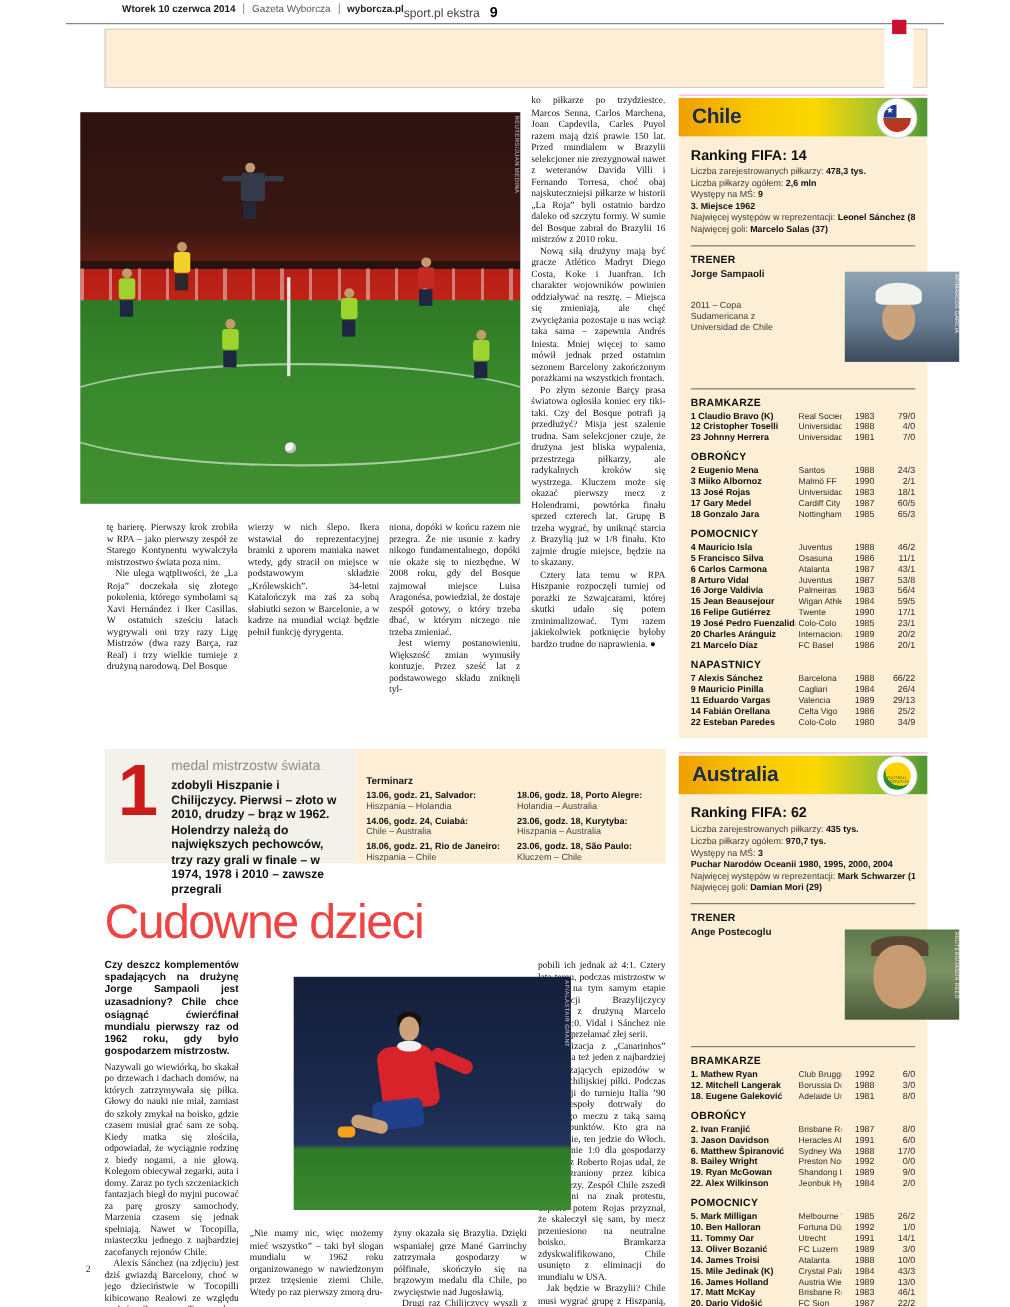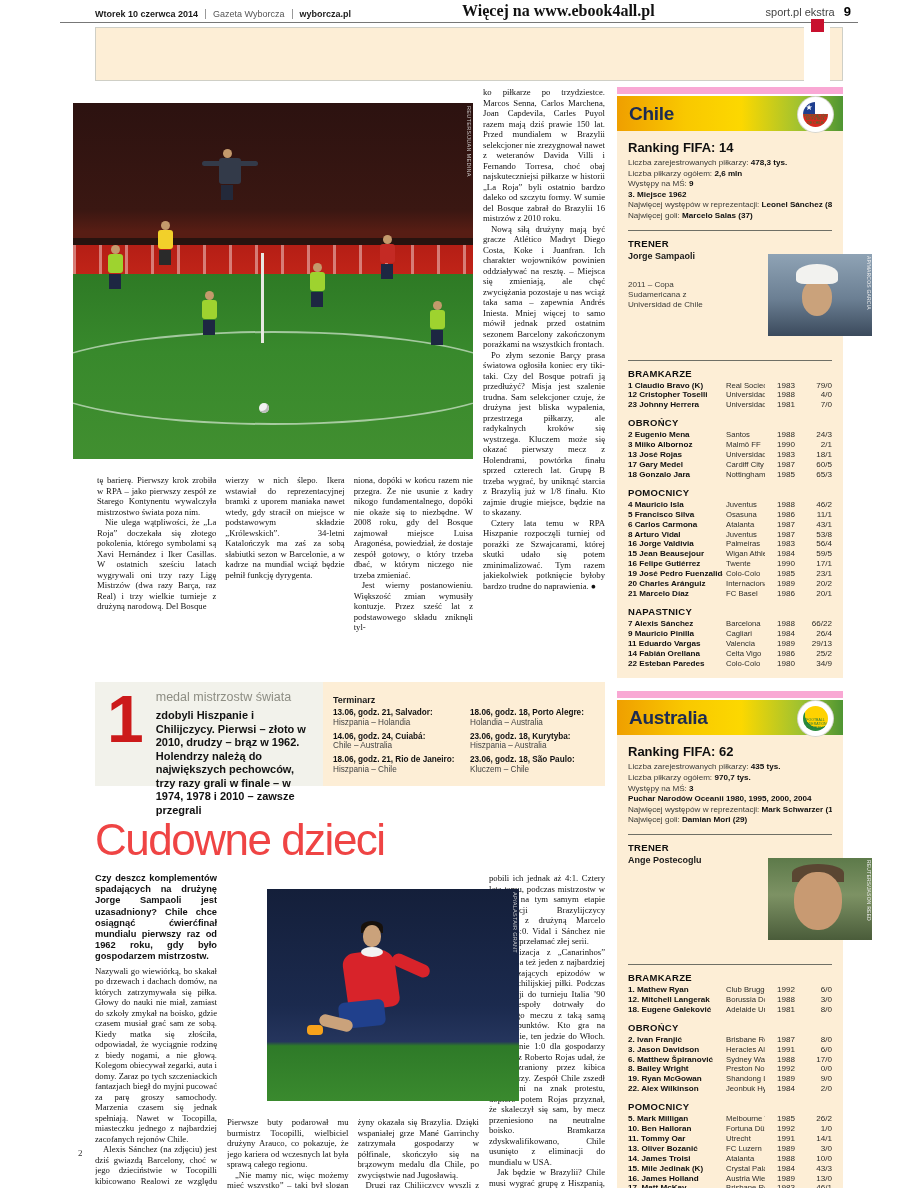--- a/index.html
+++ b/index.html
@@ -1,21 +1,21 @@
 <!DOCTYPE html>
 <html lang="pl"><head>
 <meta charset="utf-8">
 <style>
   html,body{margin:0;padding:0;background:#fff;}
   body{width:918px;height:1188px;position:relative;font-family:"Liberation Sans",sans-serif;color:#1a1a1a;overflow:hidden;}
   .serif p, .para{font:8.7px/10.5px "Liberation Serif",serif;text-align:justify;margin:0;color:#111;}
   .serif p + p, .paras .para + .para{text-indent:8px;}
 
   
-  .topbar{display:flex;align-items:flex-end;padding:3px 67px 2px 95px;}
+  .topbar{display:flex;align-items:flex-start;padding:3px 45px 2px 95px;margin-left:16px;}
   .tb-left{display:flex;align-items:baseline;white-space:nowrap;}
   .tb-date{font-weight:700;font-size:9px;}
   .tb-sep{display:inline-block;width:1px;height:10px;background:#999;margin:0 7px;align-self:center;}
   .tb-brand{font-size:9px;color:#555;}
   .tb-site{font-size:9px;font-weight:700;color:#222;}
   .tb-center{flex:1;text-align:center;font:600 16px/16px "Liberation Serif",serif;color:#111;}
   .tb-right{white-space:nowrap;font-size:11px;color:#444;}
   .tb-right b{font-size:13px;color:#000;margin-left:6px;}
   .toprule{height:1px;background:#777;margin:1px 60px 0 60px;}
 
@@ -50,21 +50,21 @@
   .vcred{position:absolute;right:1px;top:3px;writing-mode:vertical-rl;font:5.5px "Liberation Sans",sans-serif;color:#ddd;letter-spacing:.3px;opacity:.9;}
   .cols3{display:flex;gap:9px;margin-top:7px;height:198px;overflow:hidden;margin-left:2px;}
   .cols3 .col{flex:1;overflow:hidden;}
 
   
   .factbox{margin-top:9px;display:flex;height:104px;}
   .fb-left{flex:1;background:#f2f2eb;display:flex;gap:12px;padding:8px 12px;}
   .fb-num{font:700 66px/58px "Liberation Sans",sans-serif;color:#cc1a1a;}
   .fb-kicker{font:12.5px/14px "Liberation Sans",sans-serif;color:#8d8d83;margin-bottom:5px;}
   .fb-text{font:700 11px/13.5px "Liberation Sans",sans-serif;color:#111;}
-  .fb-sched{width:262px;flex:none;background:#fdeed6;padding:13px 10px;}
+  .fb-sched{width:262px;flex:none;background:#fdeed6;padding:24px 10px;}
   .sched-title{font:700 9px/11px "Liberation Sans",sans-serif;margin-bottom:2px;}
   .sched-cols{display:flex;gap:12px;}
   .sched-cols > div{flex:1;}
   .sch-item{margin-bottom:4px;}
   .sch-when{font:700 8.2px/9.8px "Liberation Sans",sans-serif;color:#111;}
   .sch-match{font:8.2px/9.8px "Liberation Sans",sans-serif;color:#444;}
 
   
   .headline{margin:31px 0 10px;font:400 44px/46px "Liberation Sans",sans-serif;color:#ef4444;letter-spacing:-1.5px;}
   .bottom-row{display:flex;gap:10px;height:364px;overflow:hidden;}
@@ -79,21 +79,21 @@
   .ax-arm{position:absolute;left:124px;top:70px;width:40px;height:13px;background:#d8232a;border-radius:8px;transform:rotate(24deg);}
   .ax-shorts{position:absolute;left:72px;top:112px;width:46px;height:26px;background:#20408c;border-radius:6px;transform:rotate(-6deg);}
   .ax-leg{position:absolute;left:52px;top:128px;width:34px;height:12px;background:#caa27b;border-radius:8px;transform:rotate(14deg);}
   .ax-boot{position:absolute;left:40px;top:136px;width:16px;height:10px;background:#f7a21b;border-radius:4px;}
   .mid-cols{display:flex;gap:9px;margin-top:6px;height:140px;overflow:hidden;}
   .mid-cols .col{flex:1;overflow:hidden;}
   .b-col4{flex:1;overflow:hidden;}
   .folio{position:absolute;left:78px;top:1148px;font:9px "Liberation Serif",serif;color:#333;}
 
   
-  .panel{margin-bottom:13px;border-top:7px solid #f9a8d4;padding-top:2px;}
+  .panel{margin-bottom:13px;border-top:1px solid #f9a8d4;padding-top:2px;}
   .panel-head{height:35px;position:relative;display:flex;align-items:center;padding:0 12px;
     background:linear-gradient(90deg,#ef9f00 0%,#f9c800 30%,#fcd800 55%,#9cc132 82%,#4f9532 100%);}
   .panel-title{font:700 19px/19px "Liberation Sans",sans-serif;color:#1c2b52;letter-spacing:-.3px;}
   .crest{position:absolute;right:10px;top:1px;width:35px;height:35px;border-radius:50%;background:#fff;
     box-shadow:0 0 0 1px #d6d6cf;display:flex;align-items:center;justify-content:center;z-index:2;}
   .crest-inner{width:25px;height:25px;border-radius:50%;position:relative;overflow:hidden;}
   .crest-chile-inner{background:linear-gradient(180deg,#fff 0 48%,#d6281e 48% 100%);}
   .crest-chile-inner .canton{position:absolute;left:0;top:0;width:12px;height:12px;background:#1f3e8f;color:#fff;
     font-size:8px;line-height:12px;text-align:center;}
   .crest-aus-inner{background:radial-gradient(circle at 62% 32%,#ffd200 58%,#2a8c3c 60%);}
@@ -125,21 +125,20 @@
 <body>
 
 <header class="topbar">
   <div class="tb-left">
     <span class="tb-date">Wtorek 10 czerwca 2014</span>
     <span class="tb-sep"></span>
     <span class="tb-brand">Gazeta Wyborcza</span>
     <span class="tb-sep"></span>
     <span class="tb-site">wyborcza.pl</span>
   </div>
-  <div class="tb-center">Więcej na www.ebook4all.pl</div>
   <div class="tb-right">
     <span>sport.pl ekstra</span>
     <b>9</b>
   </div>
 </header>
 <div class="toprule"></div>
 
 <div class="band">
   <div class="band-notch">
     <div class="red-sq"></div>
@@ -292,21 +291,20 @@
           <div class="ax-head"></div>
           <div class="ax-arm"></div>
           <div class="ax-shorts"></div>
           <div class="ax-leg"></div>
           <div class="ax-boot"></div>
           <span class="vcred">AP/ALASTAIR GRANT</span>
         </figure>
         <div class="mid-cols serif">
           <div class="col paras">
 
-          <p class="para">Pierwsze buty podarował mu burmistrz Tocopilli, wielbiciel drużyny Arauco, co pokazuje, że jego kariera od wczesnych lat była sprawą całego regionu.</p>
               <p class="para">„Nie mamy nic, więc możemy mieć wszystko” – taki był slogan mundialu w 1962 roku organizowanego w nawiedzonym przez trzęsienie ziemi Chile. Wtedy po raz pierwszy zmorą dru-</p>
             </div>
           <div class="col paras">
 
           <p class="para">żyny okazała się Brazylia. Dzięki wspaniałej grze Mané Garrinchy zatrzymała gospodarzy w półfinale, skończyło się na brązowym medalu dla Chile, po zwycięstwie nad Jugosławią.</p>
               <p class="para">Drugi raz Chilijczycy wyszli z grupy dopiero w 1998 roku, mając w składzie takie gwiazdy jak Marcelo Salas i Iván Zamorano. W 1/8 finału „Canarinhos”</p>
             </div>
         </div>
       </div>
 

